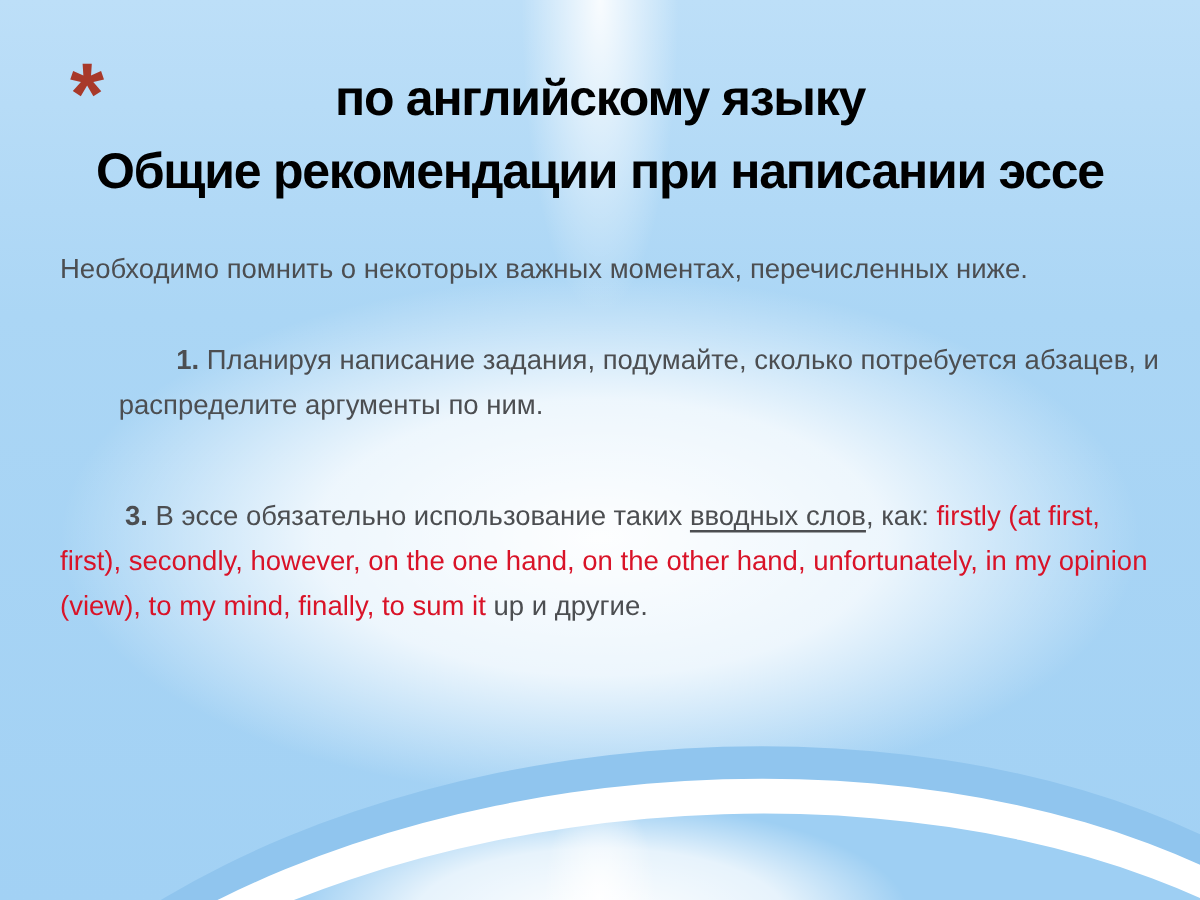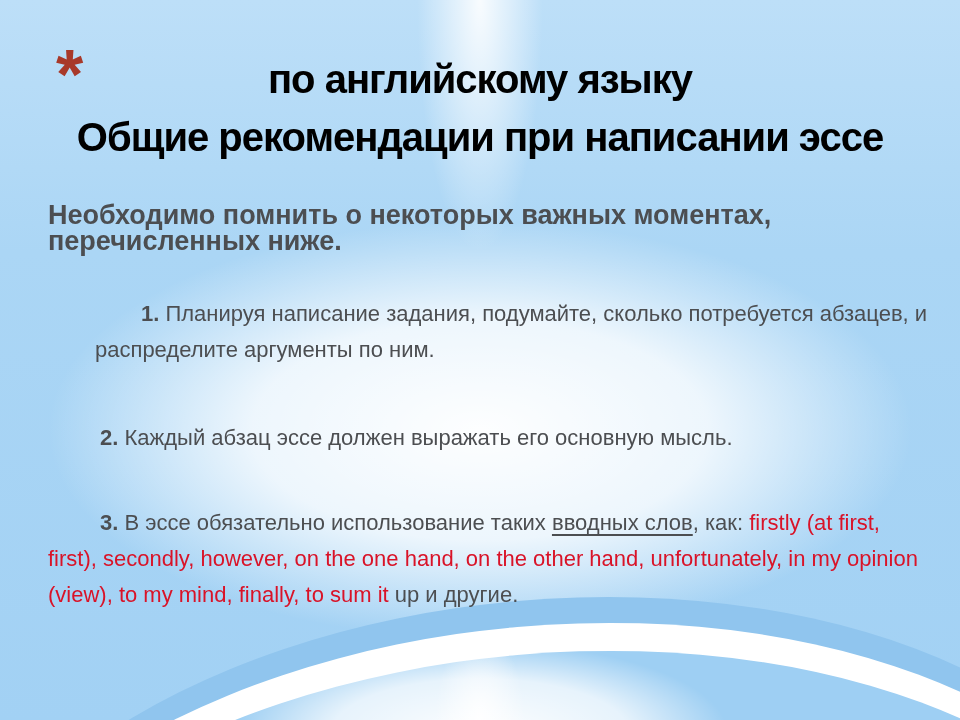--- a/index.html
+++ b/index.html
@@ -58,21 +58,21 @@
   }
   .title {
     margin:50px 30px 0 30px; text-align:center;
     font-weight:bold; font-size:40px; line-height:58px;
     letter-spacing:-1px; color:#000000;
   }
   .title .tline { white-space:nowrap; }
 
   .intro {
     margin:36px 30px 0 48px;
-    font-size:27px; line-height:26px; color:#4c4e51;font-weight:bold;
+    font-size:22px; line-height:26px; color:#4c4e51;
   }
 
   .item { color:#4c4e51; font-size:22px; }
   .item .num { font-weight:bold; }
   .item1 { margin:42px 20px 0 95px;  width:860px; text-indent:46px; line-height:36px; }
   .item2 { margin:56px 20px 0 100px; line-height:28px; }
   .item3 { margin:53px 0 11px 48px; width:880px; text-indent:52px; line-height:36px; }
   .item4 { margin:46px 20px 0 100px; line-height:28px; }
 
   .underlined {
@@ -102,23 +102,20 @@
       <div class="tline">по английскому языку</div>
       <div class="tline">Общие рекомендации при написании эссе</div>
     </h1>
 
     <p class="intro">Необходимо помнить о некоторых важных моментах, перечисленных ниже.</p>
 
     <p class="item item1">
       <span class="num">1.</span><span> Планируя написание задания, подумайте, сколько потребуется абзацев, и распределите аргументы по ним.</span>
     </p>
 
-    <p class="item item2">
-      <span class="num">2.</span><span> Каждый абзац эссе должен выражать его основную мысль.</span>
-    </p>
 
     <p class="item item3">
       <span class="num">3.</span><span> В эссе обязательно использование таких </span><span class="underlined">вводных слов</span><span>, как: </span><span class="red-text">firstly (at first, first), secondly, however, on the one hand, on the other hand, unfortunately, in my opinion (view), to my mind, finally, to sum it</span><span> up и другие.</span>
     </p>
 
 
   </div>
 </div>
 
 </body></html>

